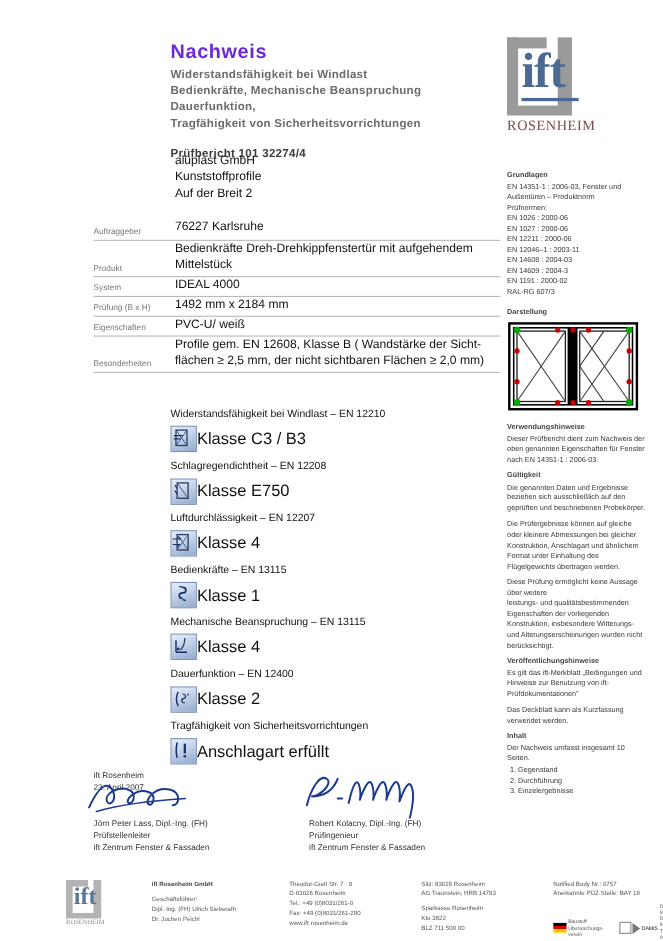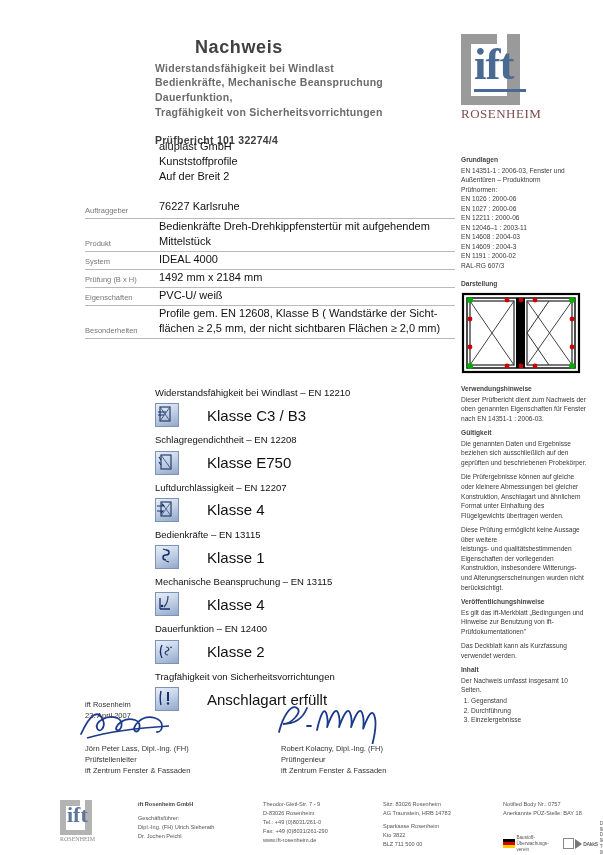--- a/index.html
+++ b/index.html
@@ -5,21 +5,21 @@
   html,body{margin:0;padding:0;}
   body{
     width:603px;height:855px;background:#fff;
     font-family:"Liberation Sans",sans-serif;
     color:#000;overflow:hidden;position:relative;
   }
   .page{position:absolute;inset:0;}
 
   
   .hdr{position:absolute;left:155px;top:36px;width:300px;}
-  .hdr .t1{font-size:18px;font-weight:bold;color:#404040;letter-spacing:.6px;line-height:1.25;margin-left:40px;}
+  .hdr .t1{font-size:18px;font-weight:bold;color:#6d28d9;letter-spacing:.6px;line-height:1.25;}
   .hdr .t2{font-size:10.5px;font-weight:bold;color:#6b6b6b;letter-spacing:.25px;line-height:1.42;margin-top:2px;}
   .hdr .t3{font-size:10.5px;font-weight:bold;color:#3d3d3d;letter-spacing:.25px;margin-top:14px;}
 
   
   .logo{position:absolute;left:461px;top:34px;width:82px;height:94px;}
   .logo .grey1{position:absolute;left:0;top:0;width:36px;height:10px;background:#9a9a9a;}
   .logo .grey2{position:absolute;left:0;top:0;width:10px;height:70px;background:#9a9a9a;}
   .logo .grey3{position:absolute;left:46px;top:0;width:13px;height:70px;background:#9a9a9a;}
   .logo .grey4{position:absolute;left:0;top:62px;width:59px;height:9px;background:#9a9a9a;}
   .logo .ift{position:absolute;left:13px;top:8px;font-size:45px;line-height:45px;font-weight:bold;
@@ -28,28 +28,28 @@
   .logo .ros{position:absolute;left:0;top:72px;font-size:13px;font-family:"Liberation Serif",serif;
      color:#7d4a4f;letter-spacing:.5px;}
 
   
   .tbl{position:absolute;left:85px;top:158px;width:370px;}
   .row{display:flex;align-items:flex-end;border-bottom:1px solid #b9b9b9;}
   .lbl{width:69px;text-align:left;font-size:7.5px;color:#777;padding:0 5px 2px 0;line-height:1.3;flex:none;}
   .val{flex:1;font-size:11px;color:#111;line-height:1.36;padding-bottom:2px;}
 
   
-  .res{position:absolute;left:155px;top:386px;width:300px;}
+  .res{position:absolute;left:155px;top:370px;width:300px;}
   .res .cap{font-size:9.5px;color:#111;line-height:1.4;}
   .res .line{display:flex;align-items:center;height:28px;margin:2px 0 4px 0;}
   .ic{width:22px;height:22px;flex:none;position:relative;overflow:hidden;
       background:linear-gradient(160deg,#e8eef8 0%,#c4d2e8 45%,#93a9ca 100%);
       border:1px solid #7d93b5;}
   .ic svg{position:absolute;left:0;top:0;}
-  .res .cls{font-size:15px;color:#111;margin-left:28px;}
+  .res .cls{font-size:15px;color:#111;}
 
   
   .side{position:absolute;left:461px;top:155px;width:128px;font-size:6.6px;color:#3a3a3a;line-height:1.45;}
   .side .h{font-weight:bold;color:#444;margin-bottom:1px;}
   .side .p{margin:0 0 5px 0;}
   .side .sp{height:8px;}
   .side ol{margin:1px 0 0 0;padding:0 0 0 10px;}
   .side ol li{margin:0;}
 
   

